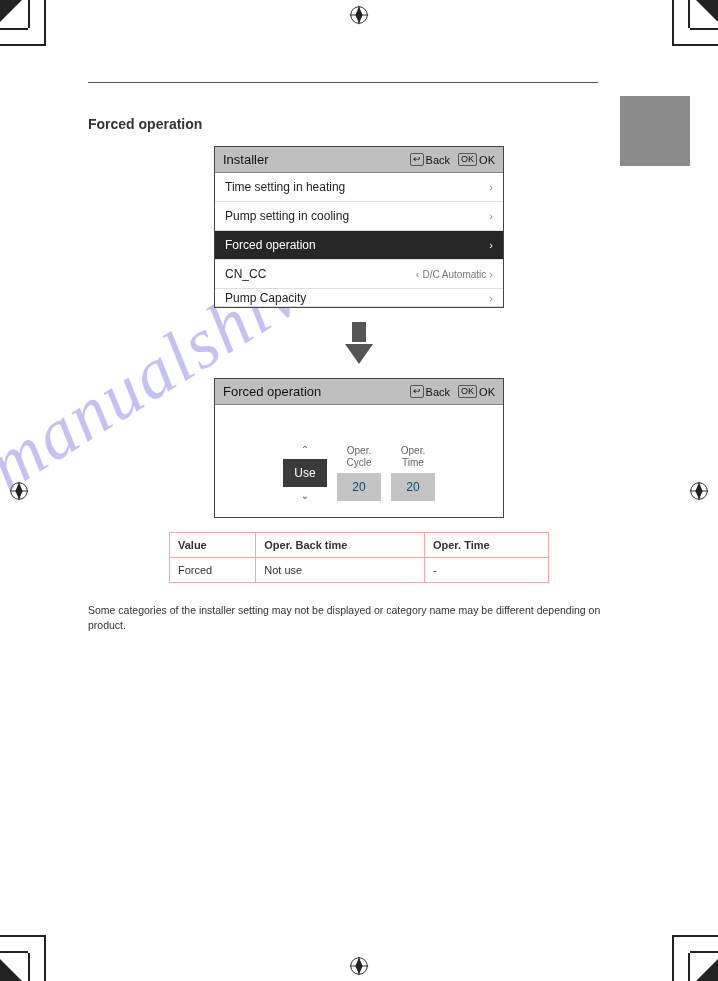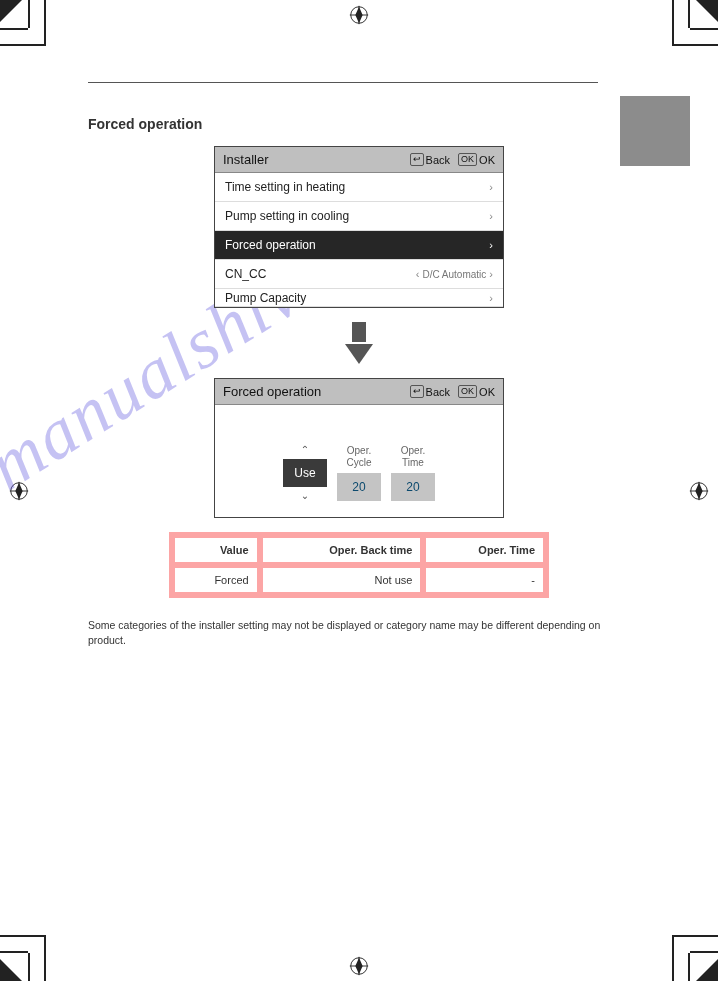--- a/index.html
+++ b/index.html
@@ -138,23 +138,23 @@
     width: 14px; height: 20px; background:#555; margin:0 auto;
   }
 
   .spec-table {
     width: 380px;
     margin: 10px auto 0;
     border-collapse: collapse;
     font-size: 11px;
   }
   .spec-table th, .spec-table td {
-    border: 6px solid #fca5a5;
+    border: 1px solid #fca5a5;
     padding: 6px 8px;
-    text-align: right;
+    text-align: left;
   }
 
   
   .watermark {
     position: absolute;
     left: 60px; top: 240px;
     width: 600px; height: 500px;
     pointer-events: none;
     font-size: 72px;
     color: rgba(90, 80, 220, 0.35);

